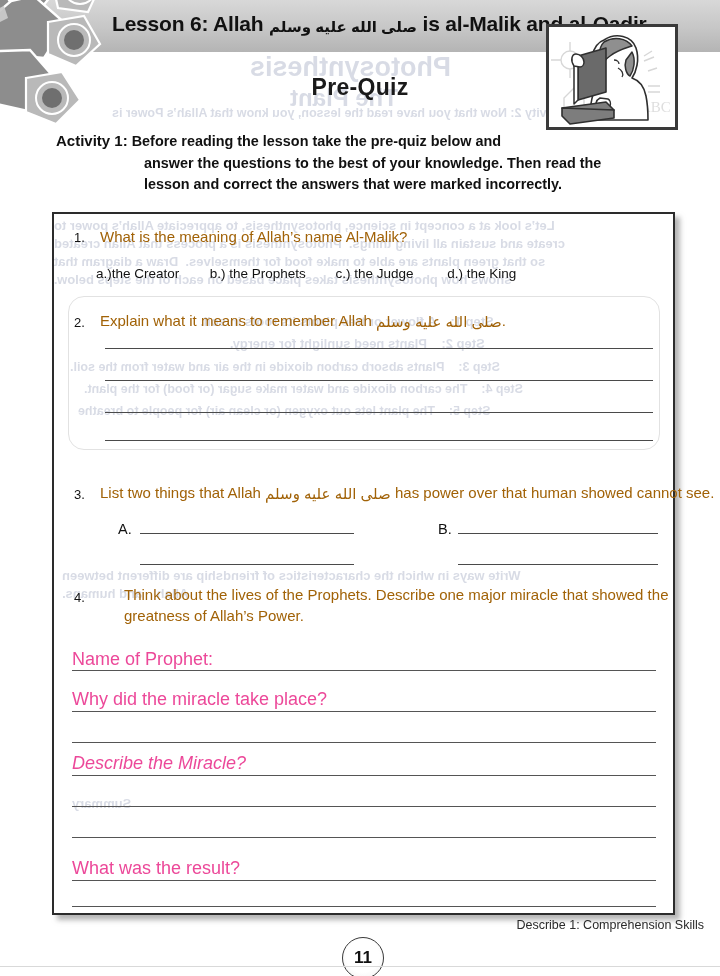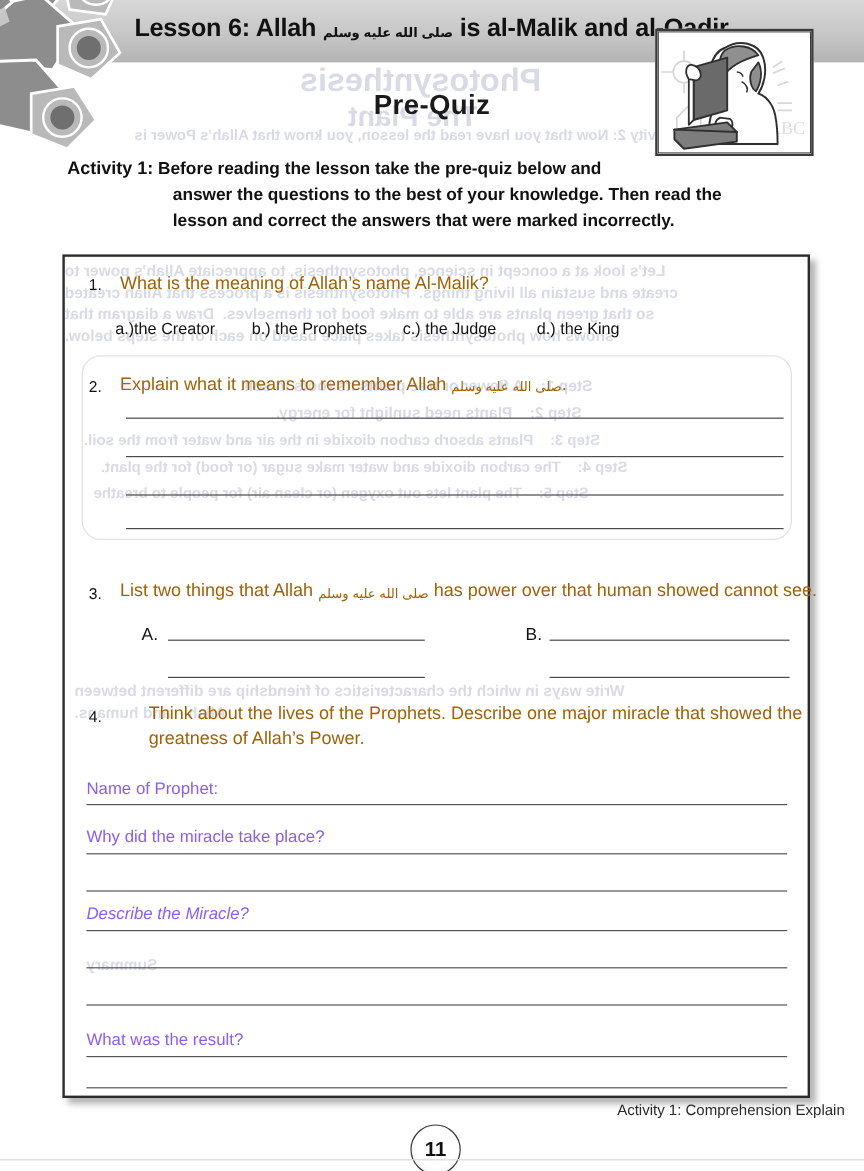--- a/index.html
+++ b/index.html
@@ -29,21 +29,21 @@
   .banner{
     position:absolute;left:0;top:0;width:720px;height:52px;
     background:linear-gradient(to bottom,#d8d8d8 0%,#c6c6c6 55%,#b4b4b4 100%);
   }
   .banner-title{
     position:absolute;left:112px;top:12px;
     font-size:21px;font-weight:bold;letter-spacing:-.2px;
     color:#111;white-space:nowrap;
   }
   .glyph{
-    font-size:11px;display:inline-block;transform:translateY(1px);
+    font-size:15px;display:inline-block;transform:translateY(1px);
     letter-spacing:-1px;
   }
 
   
   .ornament{position:absolute;left:-14px;top:-16px;width:150px;height:190px;}
 
   
   .illus{
     position:absolute;left:546px;top:24px;width:128px;height:102px;
     border:2px solid #3a3a3a;background:#fff;overflow:hidden;
@@ -85,21 +85,21 @@
   }
   .choices span{display:inline-block;}
 
   .rule{
     position:absolute;height:0;border-top:1.6px solid #4a4a4a;
   }
   .thinrule{
     position:absolute;height:0;border-top:1.3px solid #555;
   }
   .sublabel{
-    position:absolute;font-size:14px;color:#8b5cf6;
+    position:absolute;font-size:18px;color:#ec4899;
   }
   .ablabel{
     position:absolute;font-size:14.5px;color:#111;
   }
 
   
   .pagecircle{
     position:absolute;left:342px;top:922px;width:40px;height:40px;
     border:1.6px solid #3a3a3a;border-radius:50%;
     background:radial-gradient(circle at 50% 45%,#ffffff 55%,#ececec 100%);
@@ -278,16 +278,16 @@
   <div class="sublabel" style="left:72px;top:753px;font-style:italic;">Describe the Miracle?</div>
   <div class="thinrule" style="left:72px;top:775px;width:584px;"></div>
   <div class="thinrule" style="left:72px;top:806px;width:584px;"></div>
   <div class="thinrule" style="left:72px;top:837px;width:584px;"></div>
 
   <div class="sublabel" style="left:72px;top:858px;">What was the result?</div>
   <div class="thinrule" style="left:72px;top:880px;width:584px;"></div>
   <div class="thinrule" style="left:72px;top:906px;width:584px;"></div>
 
   <div class="pagecircle">11</div>
-  <div class="footcap">Activity 1: Comprehension Explain</div>
+  <div class="footcap">Describe 1: Comprehension Skills</div>
   <div class="footline"></div>
 
 </div>
 
 </body></html>

